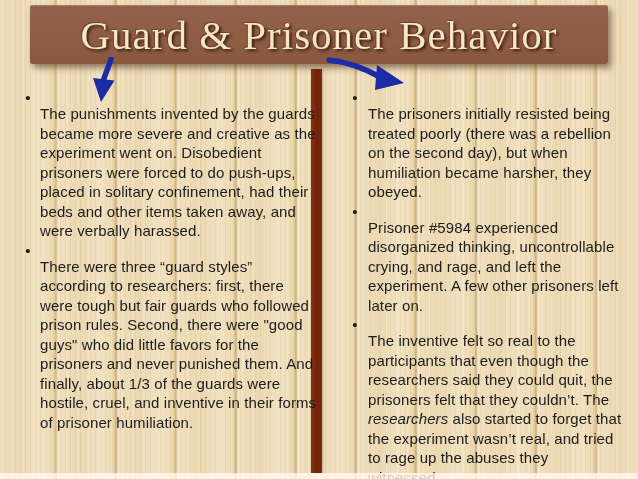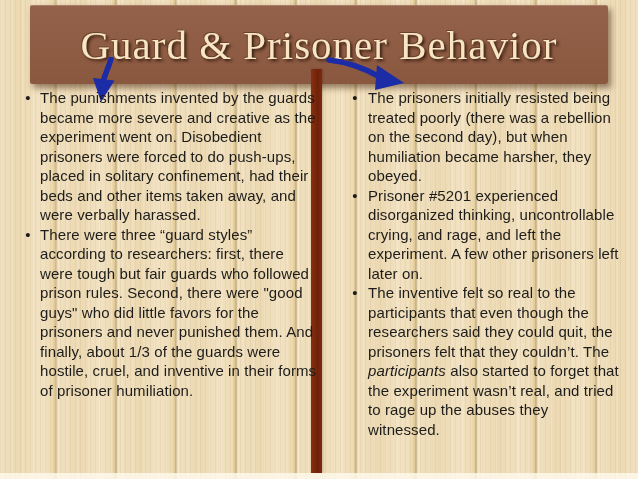--- a/index.html
+++ b/index.html
@@ -14,21 +14,21 @@
       repeating-linear-gradient(90deg,
         #f0dfbd 0px, #ecd9b2 20px, #f2e2c2 40px, #eedbb4 52px,
         #dec68f 55px, #c9ad7f 56px, #f6e9cc 58px, #f0dfbd 60px);
     font-family:"Liberation Sans", sans-serif;
   }
   .slide::after{ 
     content:"";position:absolute;left:0;right:0;bottom:0;height:6px;
     background:rgba(255,250,238,0.8);
   }
   .banner{
-    position:absolute;left:30px;top:5px;width:578px;height:79px;
+    position:absolute;left:30px;top:5px;width:578px;height:59px;
     background:linear-gradient(#94624a,#8a573f);
     border-radius:2px;
     box-shadow:3px 4px 6px rgba(70,38,18,0.55), inset 0 1px 0 rgba(255,255,255,0.18);
     display:flex;align-items:center;justify-content:center;
   }
   .banner h1{
     margin:0;
     font-family:"Liberation Serif", serif;
     font-weight:normal;
     font-size:41px;
@@ -49,21 +49,21 @@
     position:absolute;top:88px;
     color:#1d1c1a;
     font-size:15px;line-height:19.5px;
     letter-spacing:0.1px;
   }
   .col-left{left:16px;width:302px;}
   .col-right{left:342px;width:280px;}
   .bullet-item{display:flex;align-items:flex-start;}
   .marker{flex:0 0 24px;text-align:center;font-size:15px;}
   .col-right .marker{flex:0 0 26px;}
-  .btext{flex:1;}
+  .btext{flex:1;margin-top:16px;}
   .btext em{font-style:italic;}
 </style>
 </head>
 <body>
 
 <div class="slide">
 
   <div class="banner">
     <h1>Guard &amp; Prisoner Behavior</h1>
   </div>
@@ -91,23 +91,23 @@
     </div>
   </div>
 
   <div class="col col-right">
     <div class="bullet-item">
       <span class="marker">•</span>
       <span class="btext">The prisoners initially resisted being treated poorly (there was a rebellion on the second day), but when humiliation became harsher, they obeyed.</span>
     </div>
     <div class="bullet-item">
       <span class="marker">•</span>
-      <span class="btext">Prisoner #5201 experienced disorganized thinking, uncontrollable crying, and rage, and left the experiment.  A few other prisoners left later on.</span>
+      <span class="btext">Prisoner #5984 experienced disorganized thinking, uncontrollable crying, and rage, and left the experiment.  A few other prisoners left later on.</span>
     </div>
     <div class="bullet-item">
       <span class="marker">•</span>
       <span class="btext">
-        <span>The inventive felt so real to the participants that even though the researchers said they could quit, the prisoners felt that they couldn’t. The </span><em>participants</em><span> also started to forget that the experiment wasn’t real, and tried to rage up the abuses they witnessed.</span>
+        <span>The inventive felt so real to the participants that even though the researchers said they could quit, the prisoners felt that they couldn’t. The </span><em>researchers</em><span> also started to forget that the experiment wasn’t real, and tried to rage up the abuses they witnessed.</span>
       </span>
     </div>
   </div>
 
 </div>
 
 </body></html>

